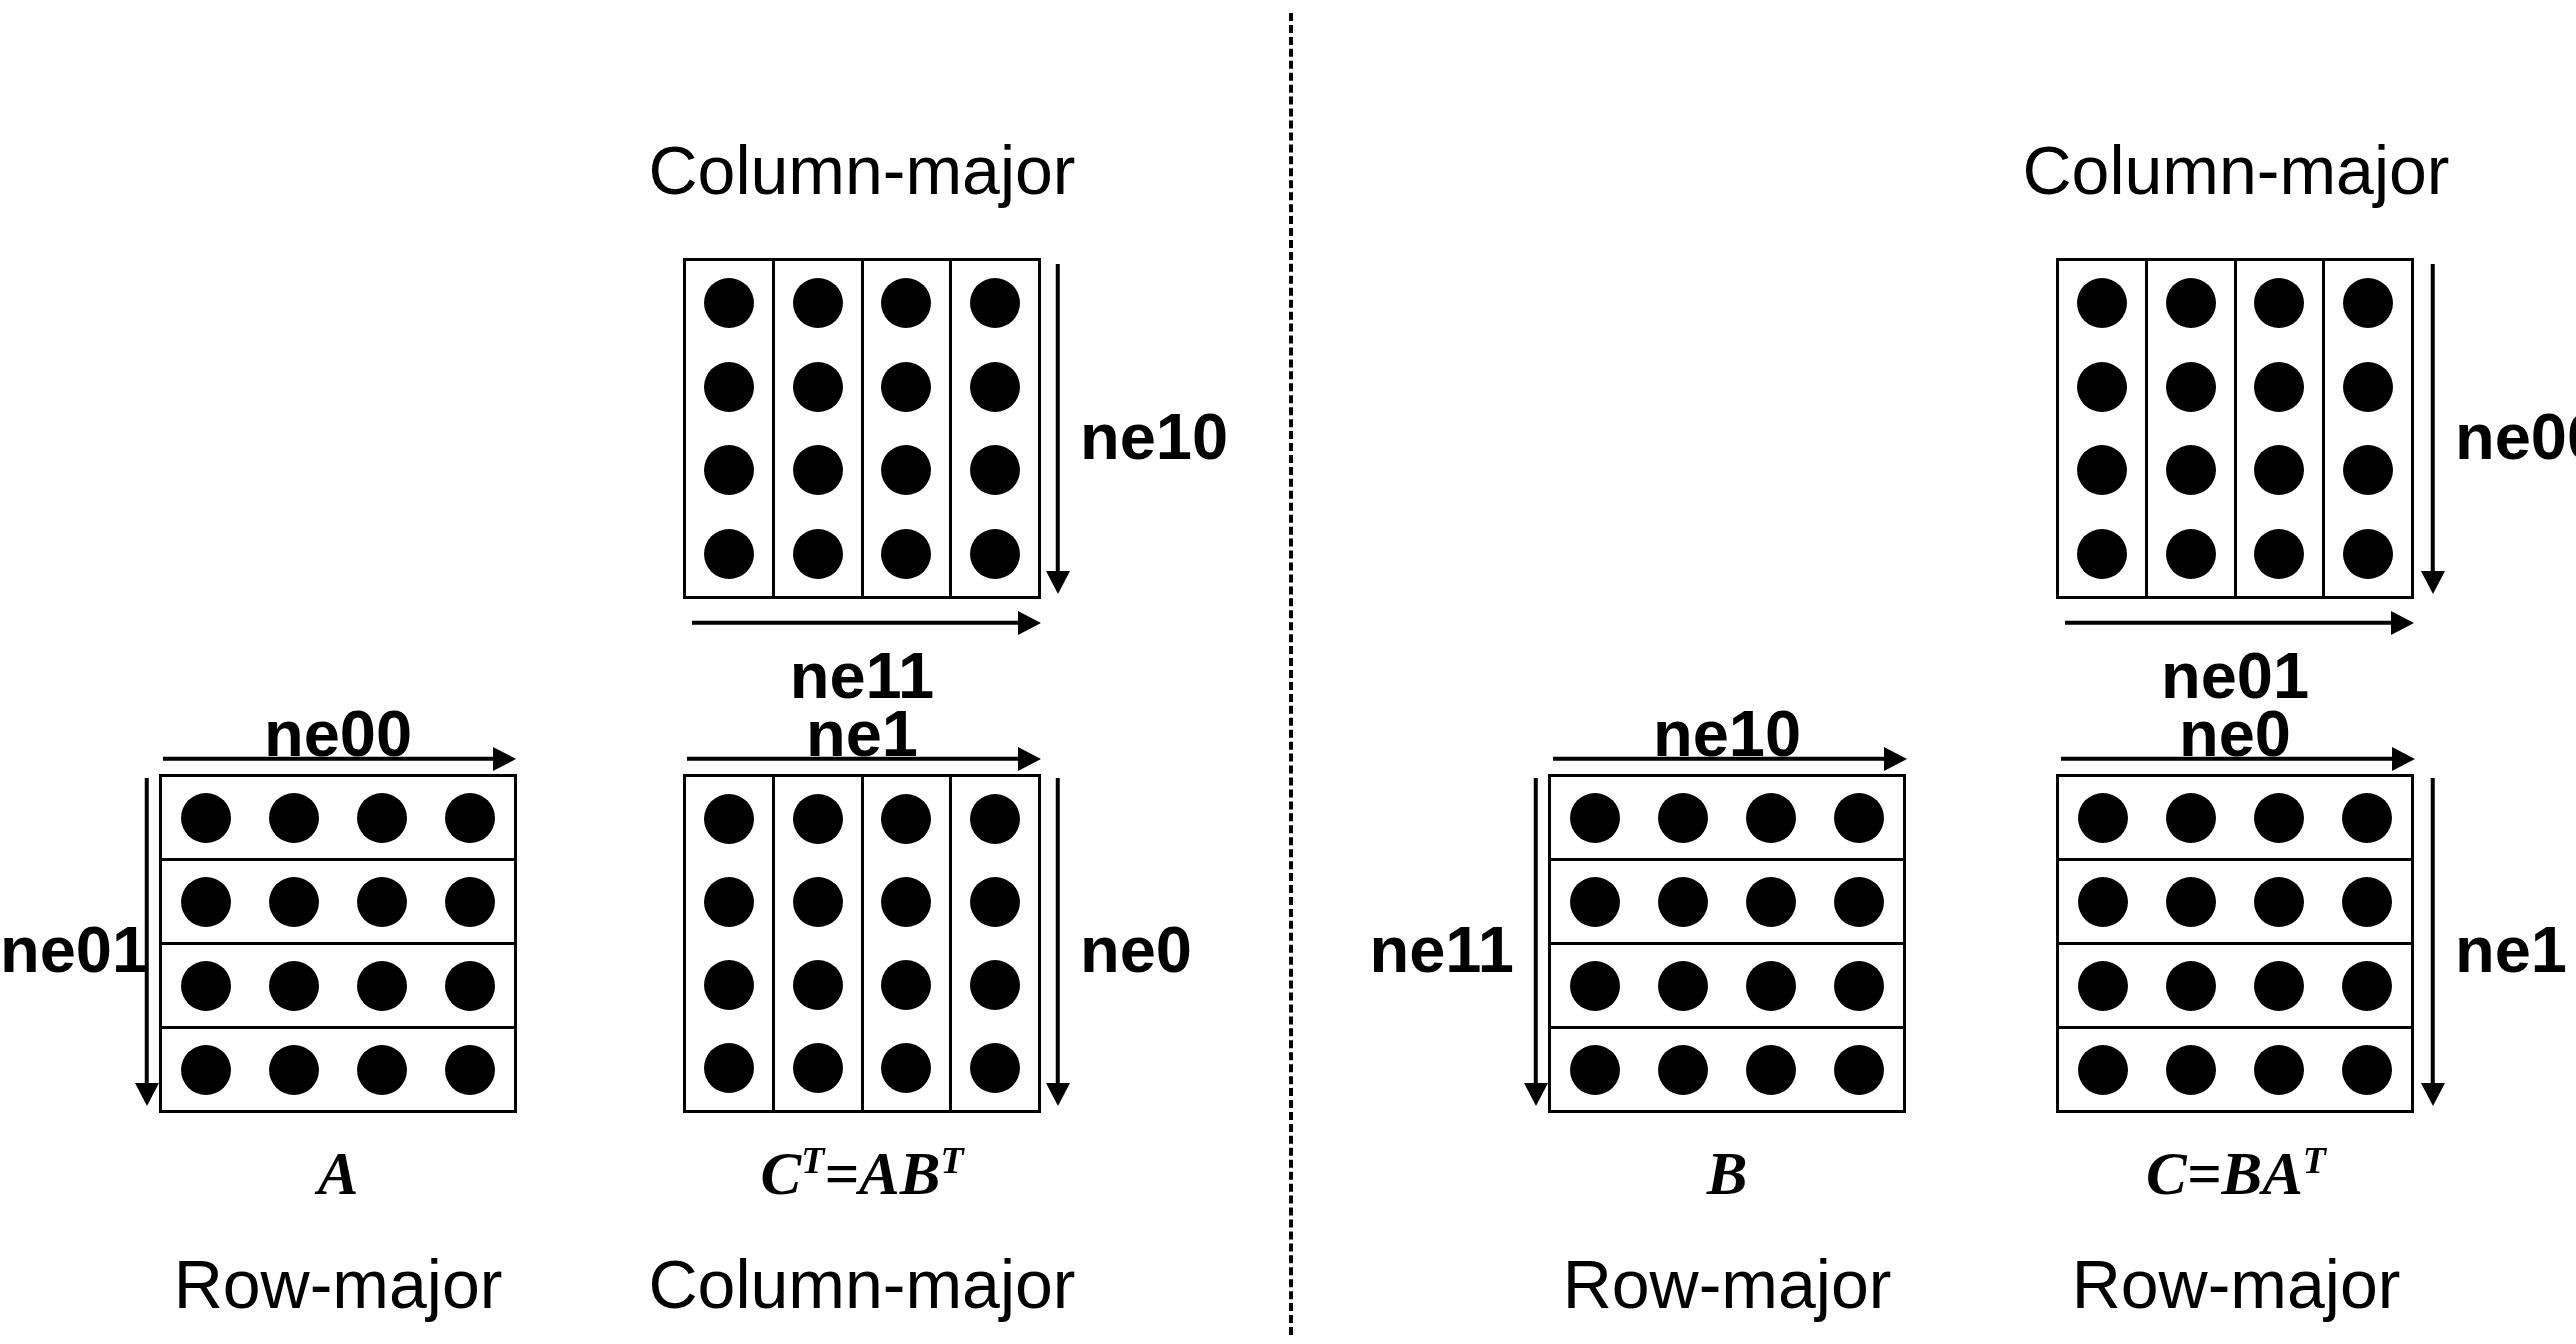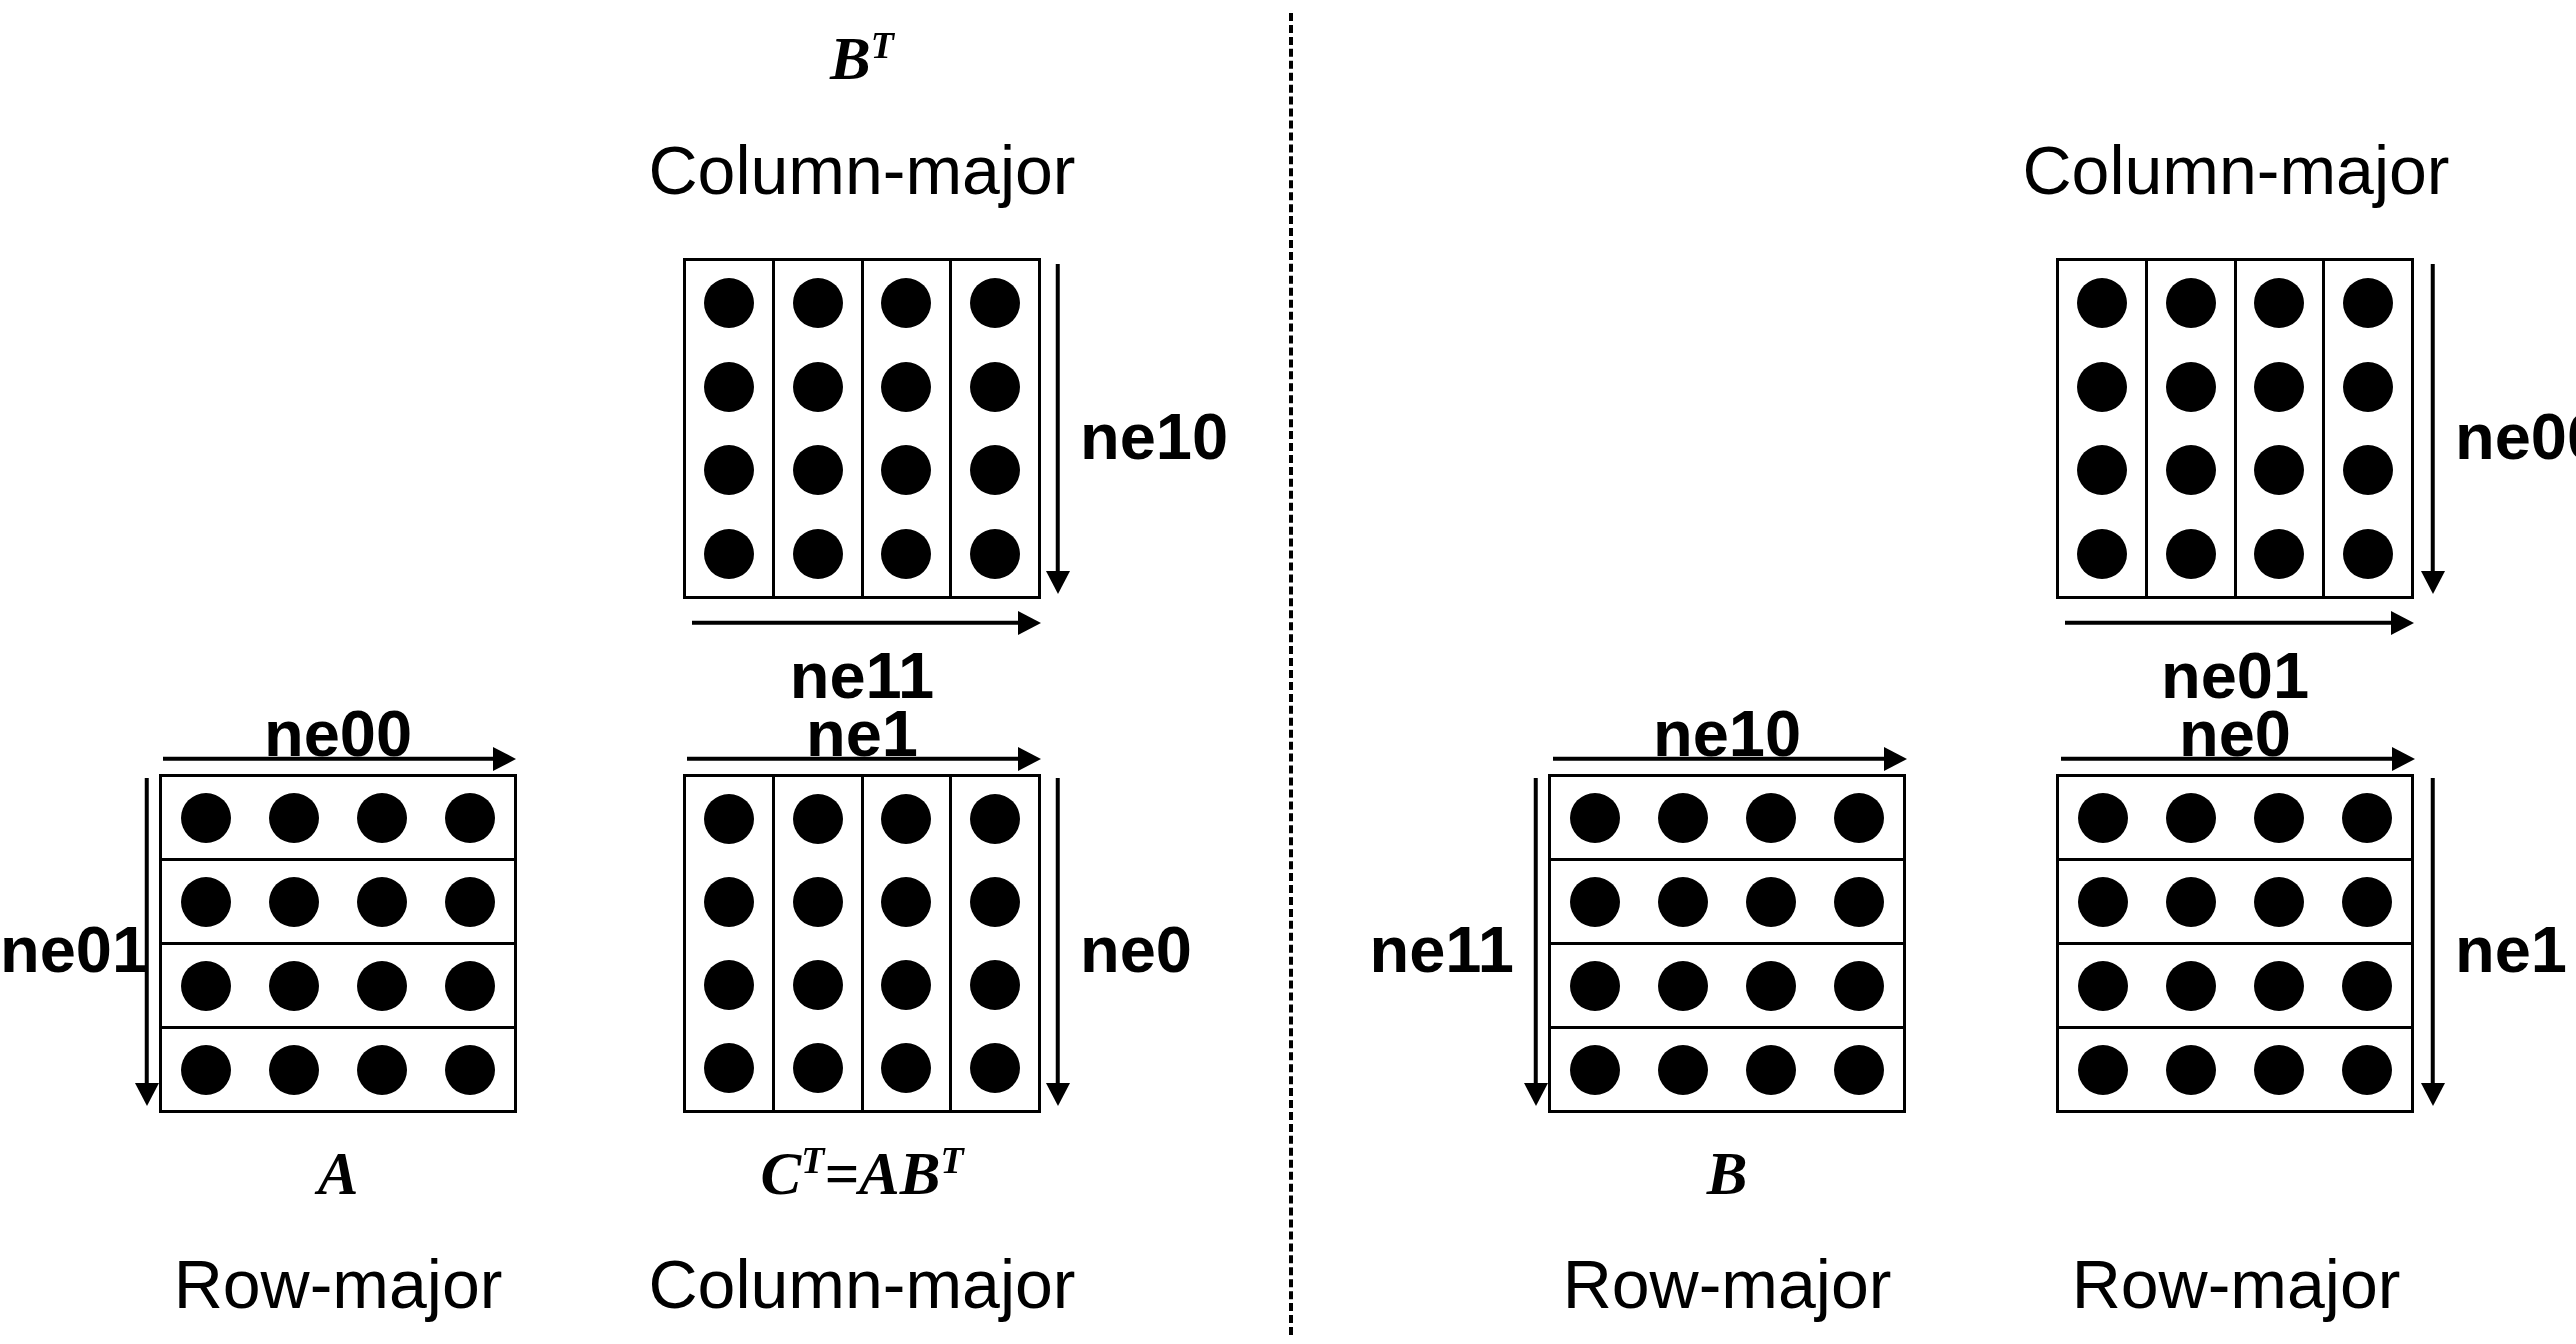--- a/index.html
+++ b/index.html
@@ -87,21 +87,20 @@
     position: absolute;
     border-left: 4.5px dashed #000;
     width: 0;
   }
 </style>
 </head>
 <body>
 
 <div id="canvas">
 
-  <div class="fig-title" style="left:683px; top:25px; width:358px;"><span>B</span><sup>T</sup></div>
   <div class="layout-label" style="left:638px; top:133px; width:448px;">Column-major</div>
   <div class="mbox cols" style="left:683px; top:258px; width:358px; height:341px;">
       <div class="strip">
         <div class="dot"></div>
         <div class="dot"></div>
         <div class="dot"></div>
         <div class="dot"></div>
       </div>
       <div class="strip">
         <div class="dot"></div>
@@ -283,16 +282,17 @@
       </div>
       <div class="strip">
         <div class="dot"></div>
         <div class="dot"></div>
         <div class="dot"></div>
         <div class="dot"></div>
       </div>
     </div>
   <div class="arrow-v" style="left:2419px; top:778px; height:328px;"></div>
   <span class="ne-label" style="left:2455px; top:917px;">ne1</span>
+  <div class="fig-title" style="left:2012px; top:1140px; width:448px;"><span>C=BA</span><sup>T</sup></div>
   <div class="layout-label" style="left:2012px; top:1247px; width:448px;">Row-major</div>
 
 </div>
 
 
 </body></html>

